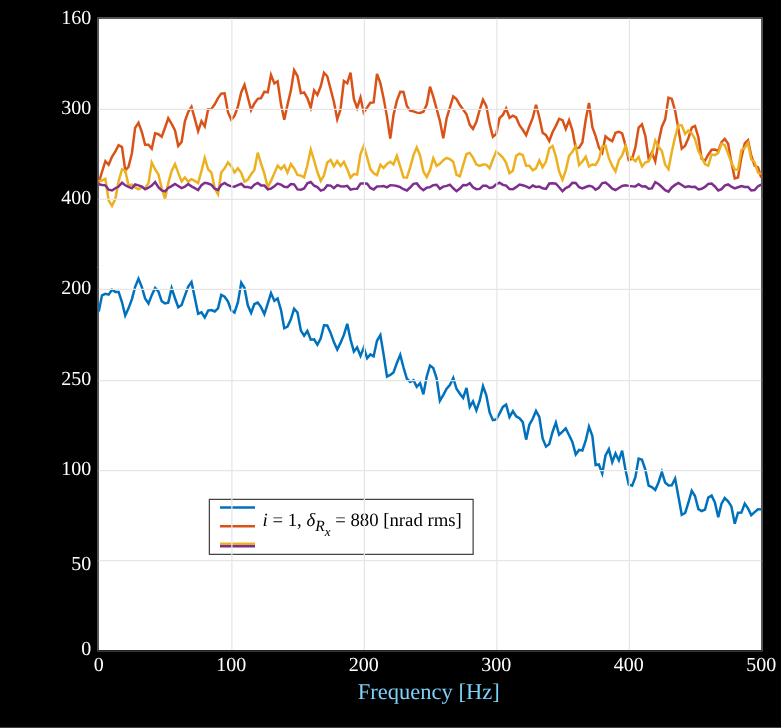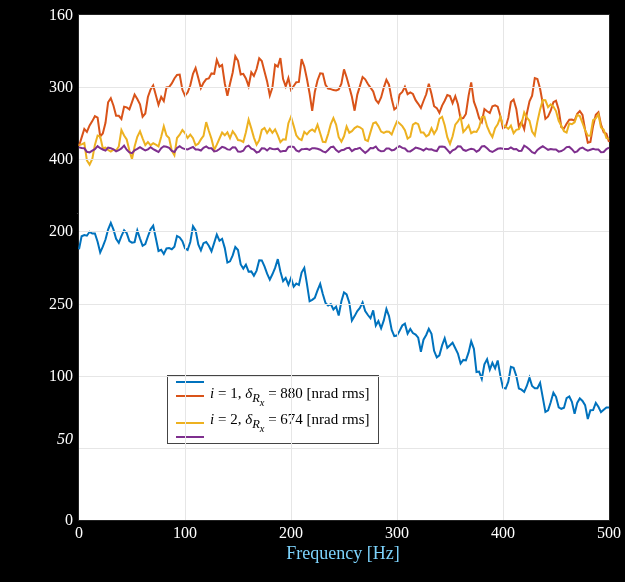--- a/index.html
+++ b/index.html
@@ -134,39 +134,38 @@
     <div class="legend">
         <div class="legend-row">
           <div class="legend-swatch" style="border-top: 2.5px solid rgb(0, 114, 189);"></div>
         </div>
         <div class="legend-row">
           <div class="legend-swatch" style="border-top: 2.5px solid rgb(217, 83, 25);"></div>
           <div><span style="font-style:italic">i</span> = 1,  <span style="font-style:italic">δ<sub>R<sub>x</sub></sub></span> = 880  [nrad rms]</div>
         </div>
         <div class="legend-row">
           <div class="legend-swatch" style="border-top: 2.5px solid rgb(237, 177, 32);"></div>
-          <div><span style="font-style:italic">i</span> = 2,  <span style="font-style:italic">δ<sub>R<sub>x</sub></sub></span> = 674  [nrad rms]</div>
         </div>
         <div class="legend-row">
           <div class="legend-swatch" style="border-top: 2.5px solid rgb(126, 47, 142);"></div>
         </div>
       </div>
   <div class="tick-x" style="left: 0px;">0</div>
       <div class="grid-line-v" style="left: 106px;"></div>
       <div class="tick-x" style="left: 106px;">100</div>
       <div class="grid-line-v" style="left: 212px;"></div>
       <div class="tick-x" style="left: 212px;">200</div>
       <div class="grid-line-v" style="left: 318px;"></div>
       <div class="tick-x" style="left: 318px;">300</div>
       <div class="grid-line-v" style="left: 424px;"></div>
       <div class="tick-x" style="left: 424px; margin-top: 33px;">400</div>
       <div class="tick-x" style="left: 530px;">500</div>
       <div class="tick-y" style="bottom: 0px;">0</div>
       <div class="grid-line-h" style="top: 432.857px;"></div>
-      <div class="tick-y" style="bottom: 81px; font-style: italic;">50</div>
+      <div class="tick-y" style="bottom: 68px;">50</div>
       <div class="grid-line-h" style="top: 360.714px;"></div>
       <div class="tick-y" style="bottom: 144.286px;">100</div>
       <div class="grid-line-h" style="top: 288.571px;"></div>
       <div class="tick-y" style="bottom: 216.429px;">250</div>
       <div class="grid-line-h" style="top: 216.429px;"></div>
       <div class="tick-y" style="bottom: 288.571px;">200</div>
       <div class="grid-line-h" style="top: 144.286px;"></div>
       <div class="tick-y" style="bottom: 360.714px;">400</div>
       <div class="grid-line-h" style="top: 72.1429px;"></div>
       <div class="tick-y" style="bottom: 432.857px;">300</div>

